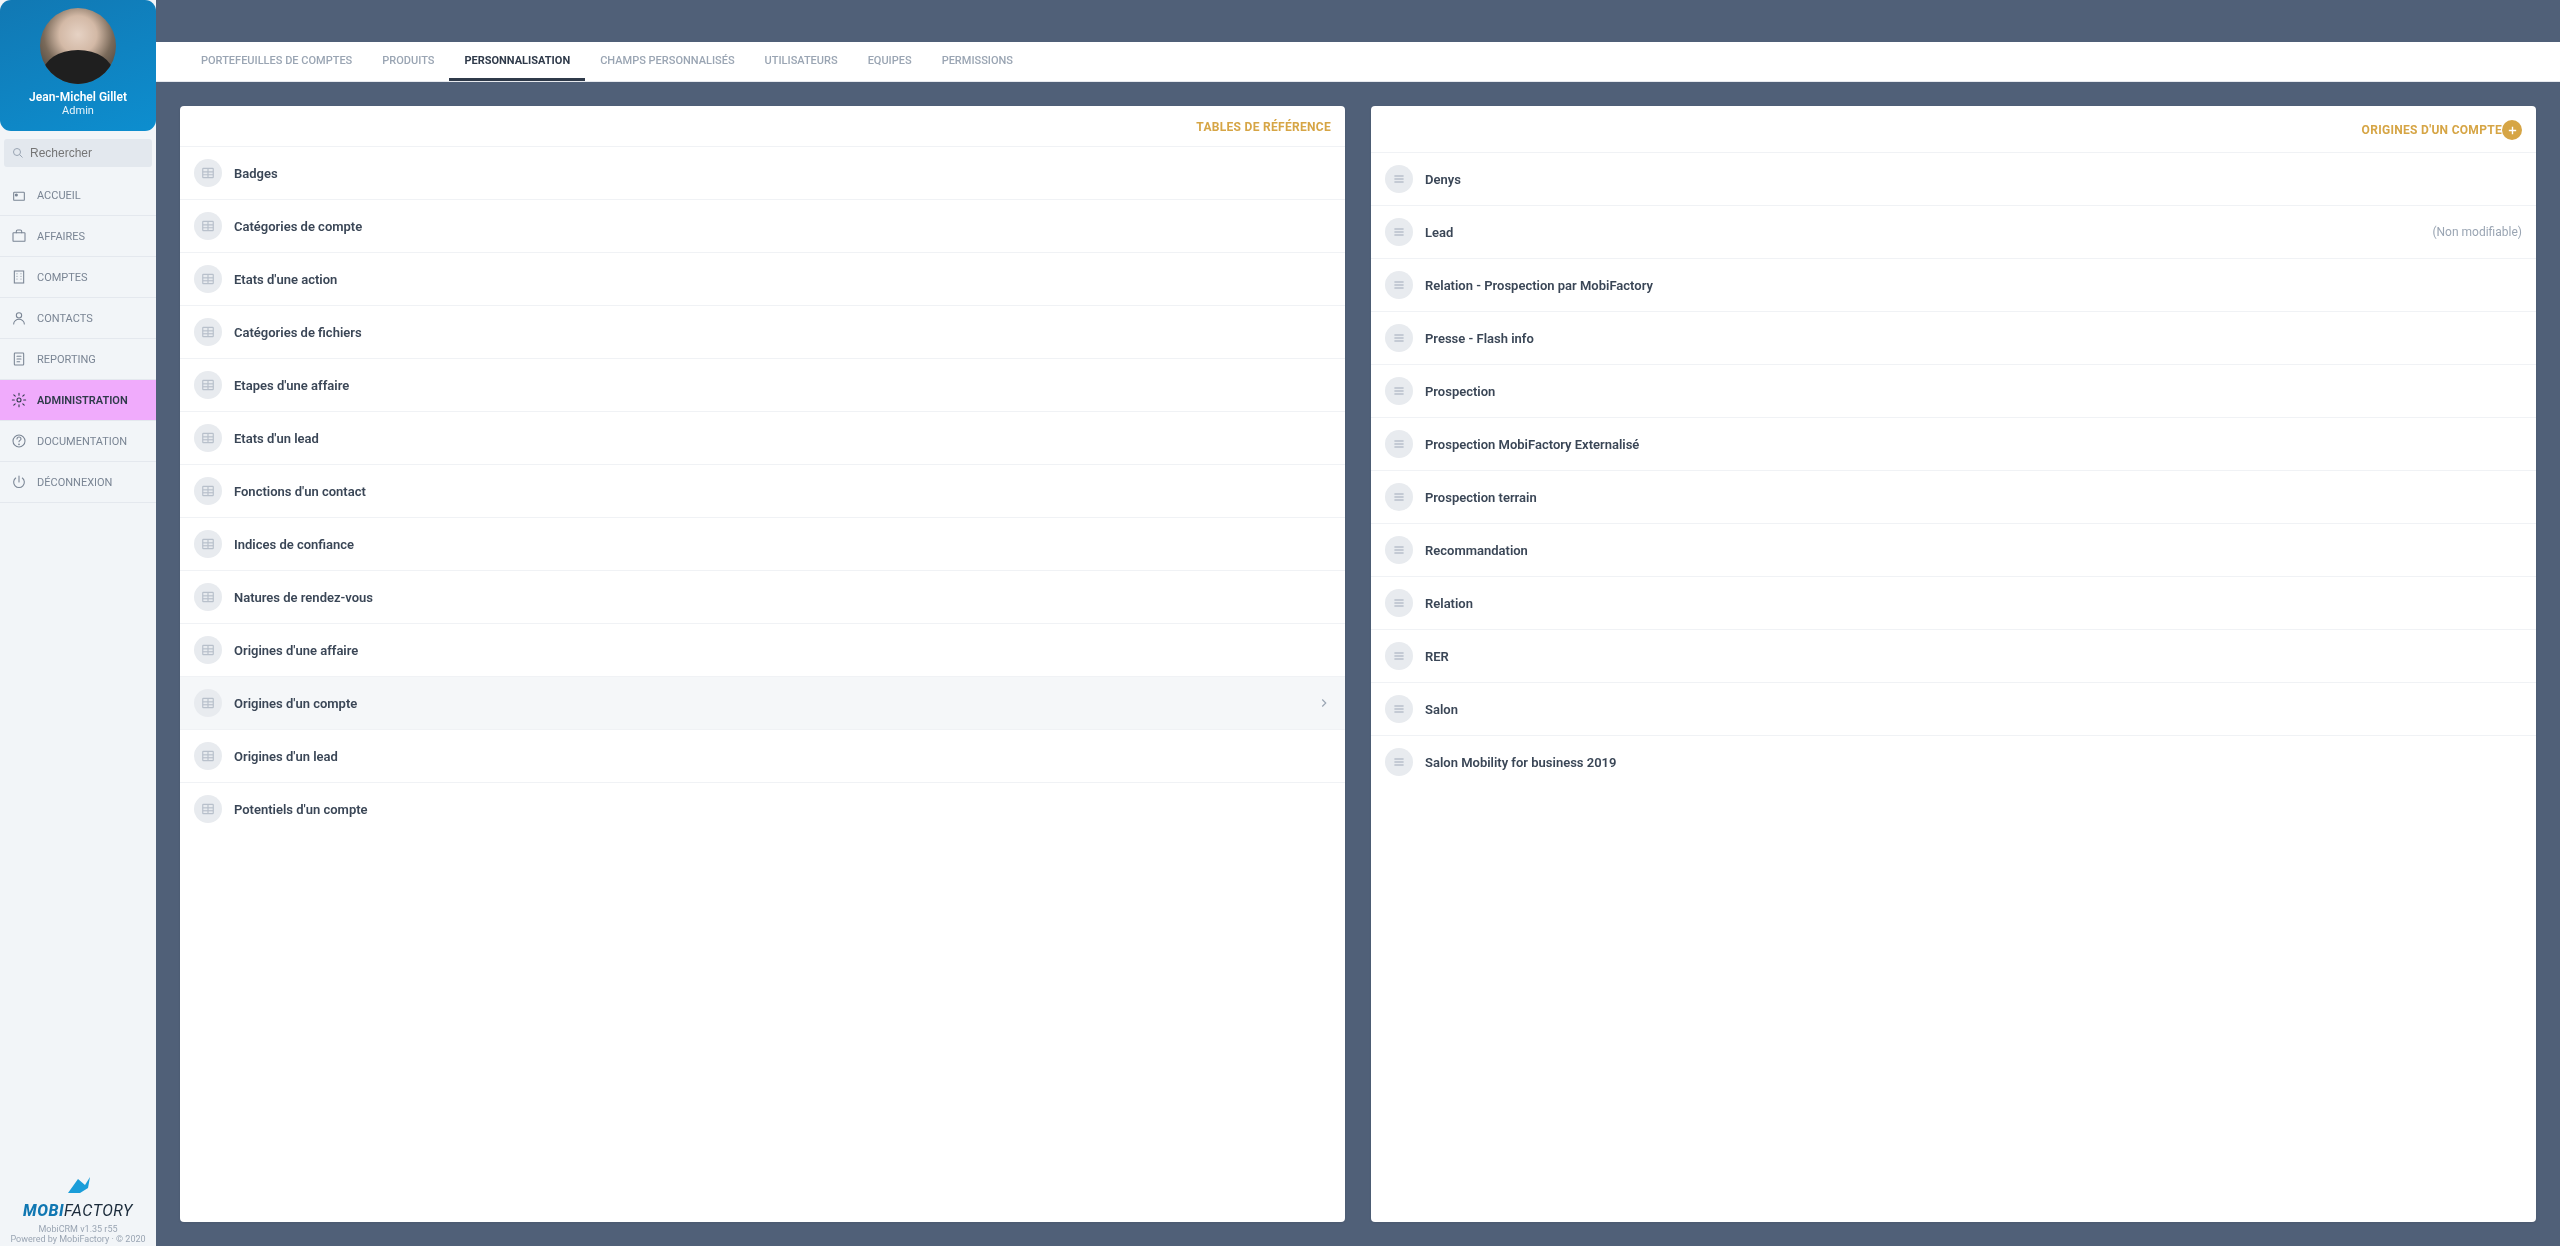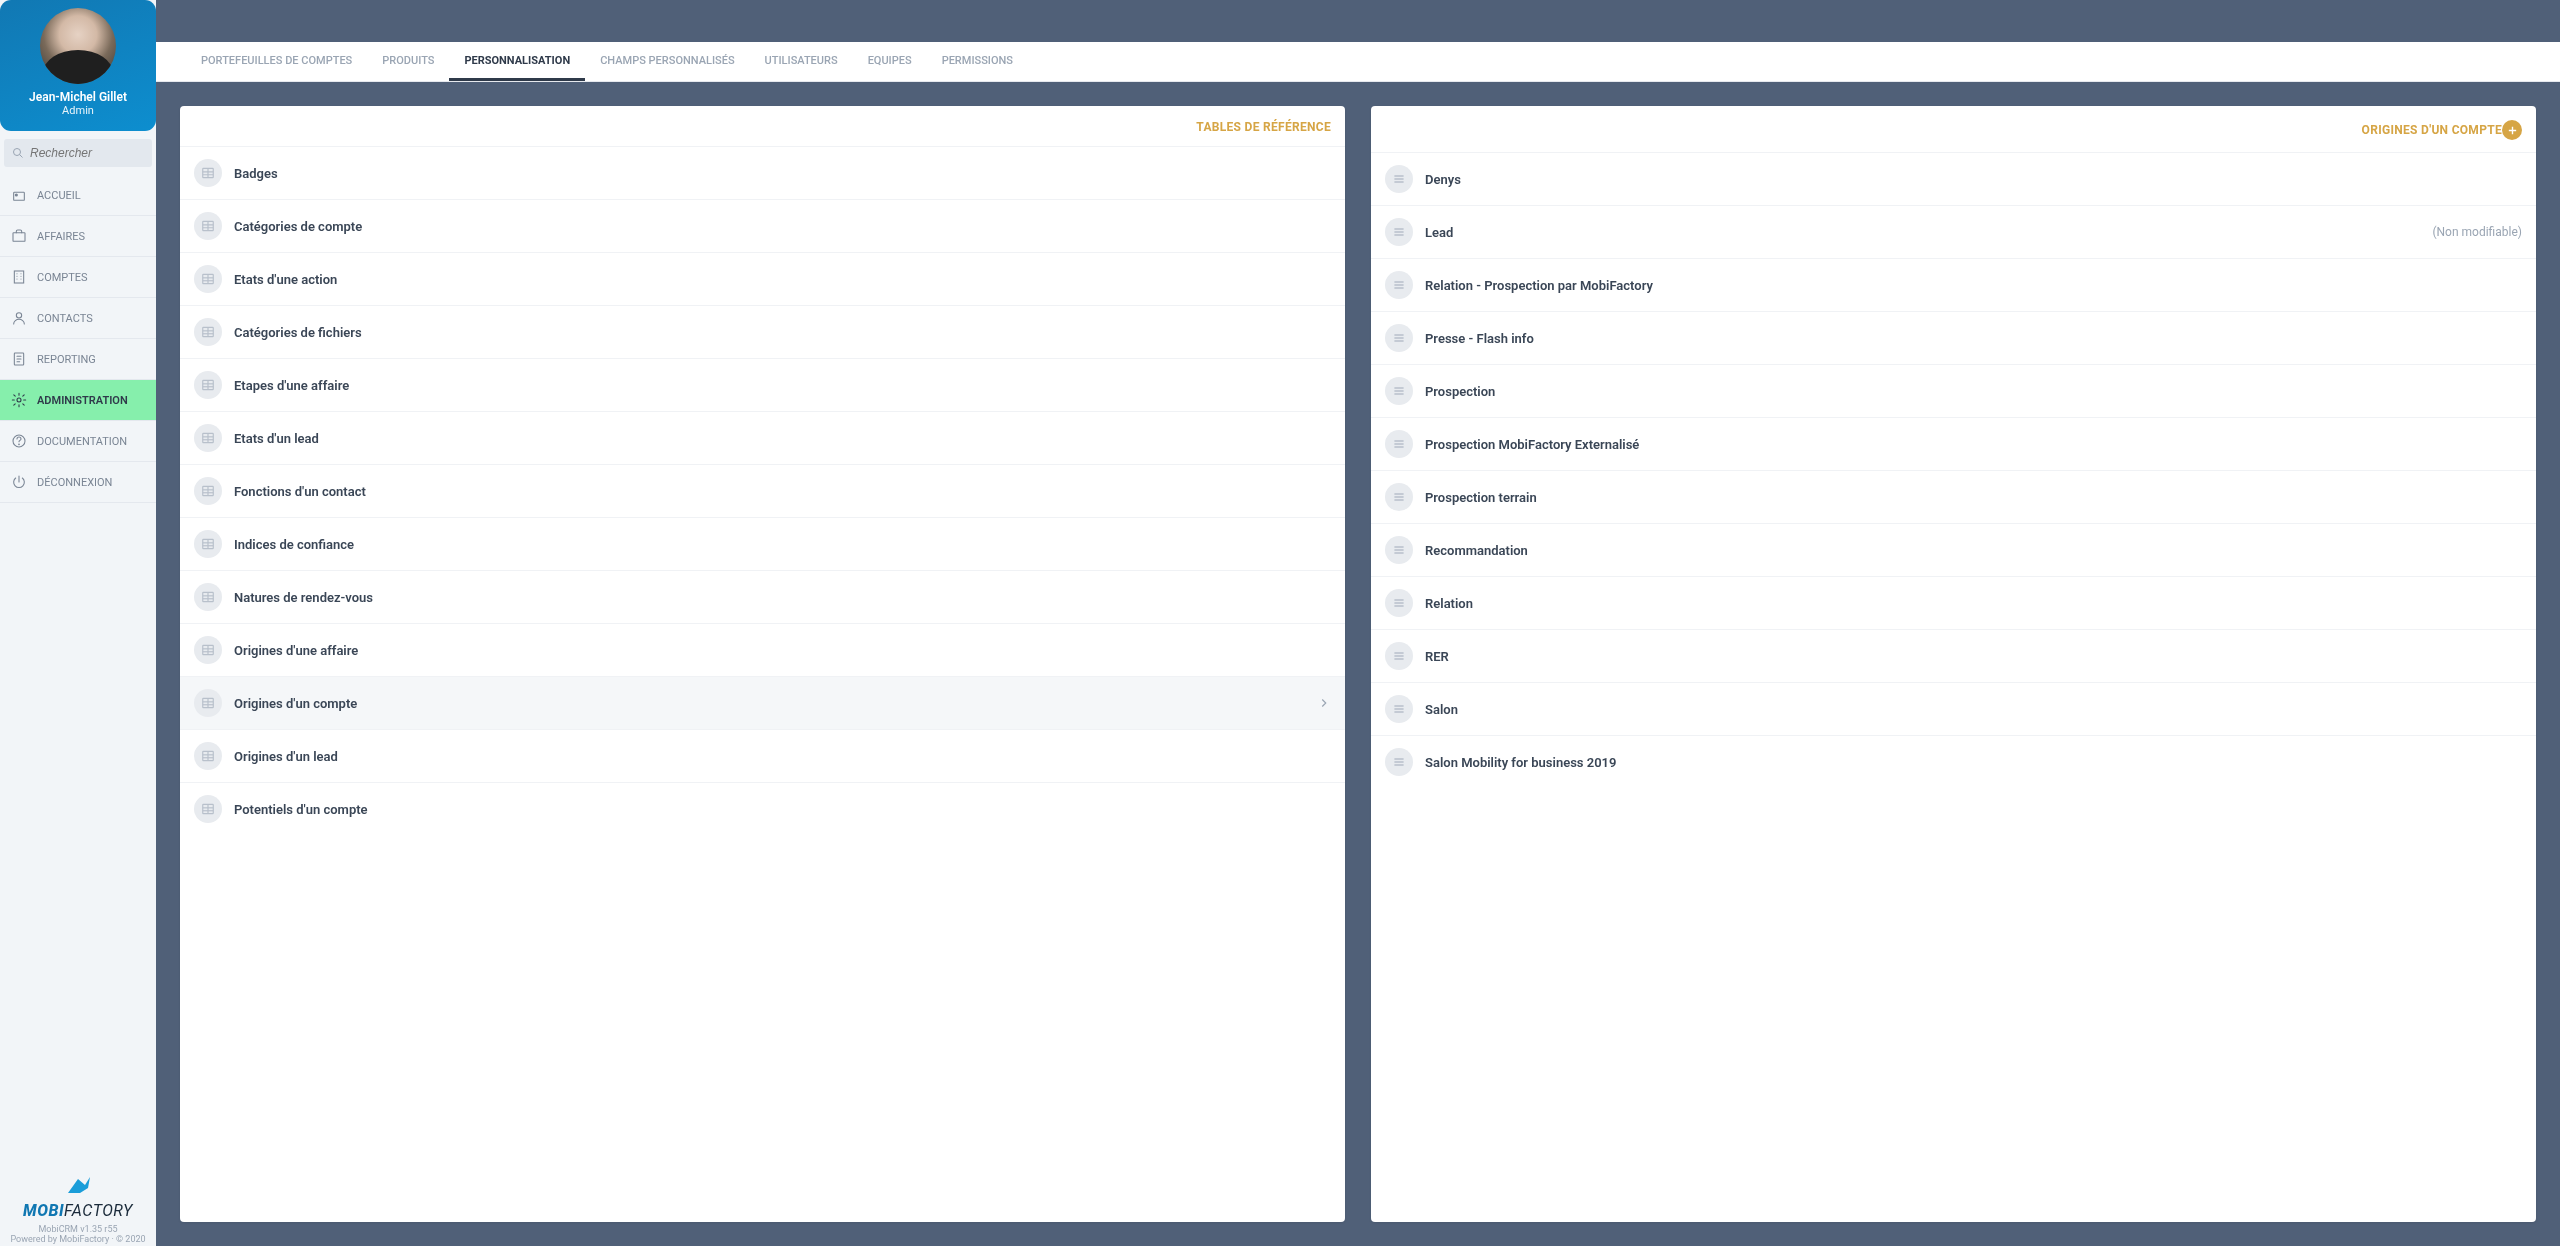--- a/index.html
+++ b/index.html
@@ -54,37 +54,36 @@
     font-size: 12px;
     color: #9aa5b3;
     gap: 6px;
   }
   .search-box input {
     border: none;
     background: transparent;
     outline: none;
     width: 100%;
     font-size: 12px;
-    font-style: italic;
   }
   .search-box svg { flex-shrink: 0; }
   
   .nav { flex: 1; }
   .nav-item {
     display: flex;
     align-items: center;
     gap: 10px;
     padding: 12px 11px;
     font-size: 11px;
     color: #7a8594;
     border-bottom: 1px solid #e4e8ee;
     cursor: pointer;
   }
   .nav-item.active {
-    background: #86efac;
+    background: #f0abfc;
     color: #2f3a4a;
     font-weight: 600;
   }
   .nav-item svg { flex-shrink: 0; }
   
   .sidebar-footer {
     text-align: center;
     padding: 6px 4px 2px;
     font-size: 9px;
     color: #9aa5b3;

